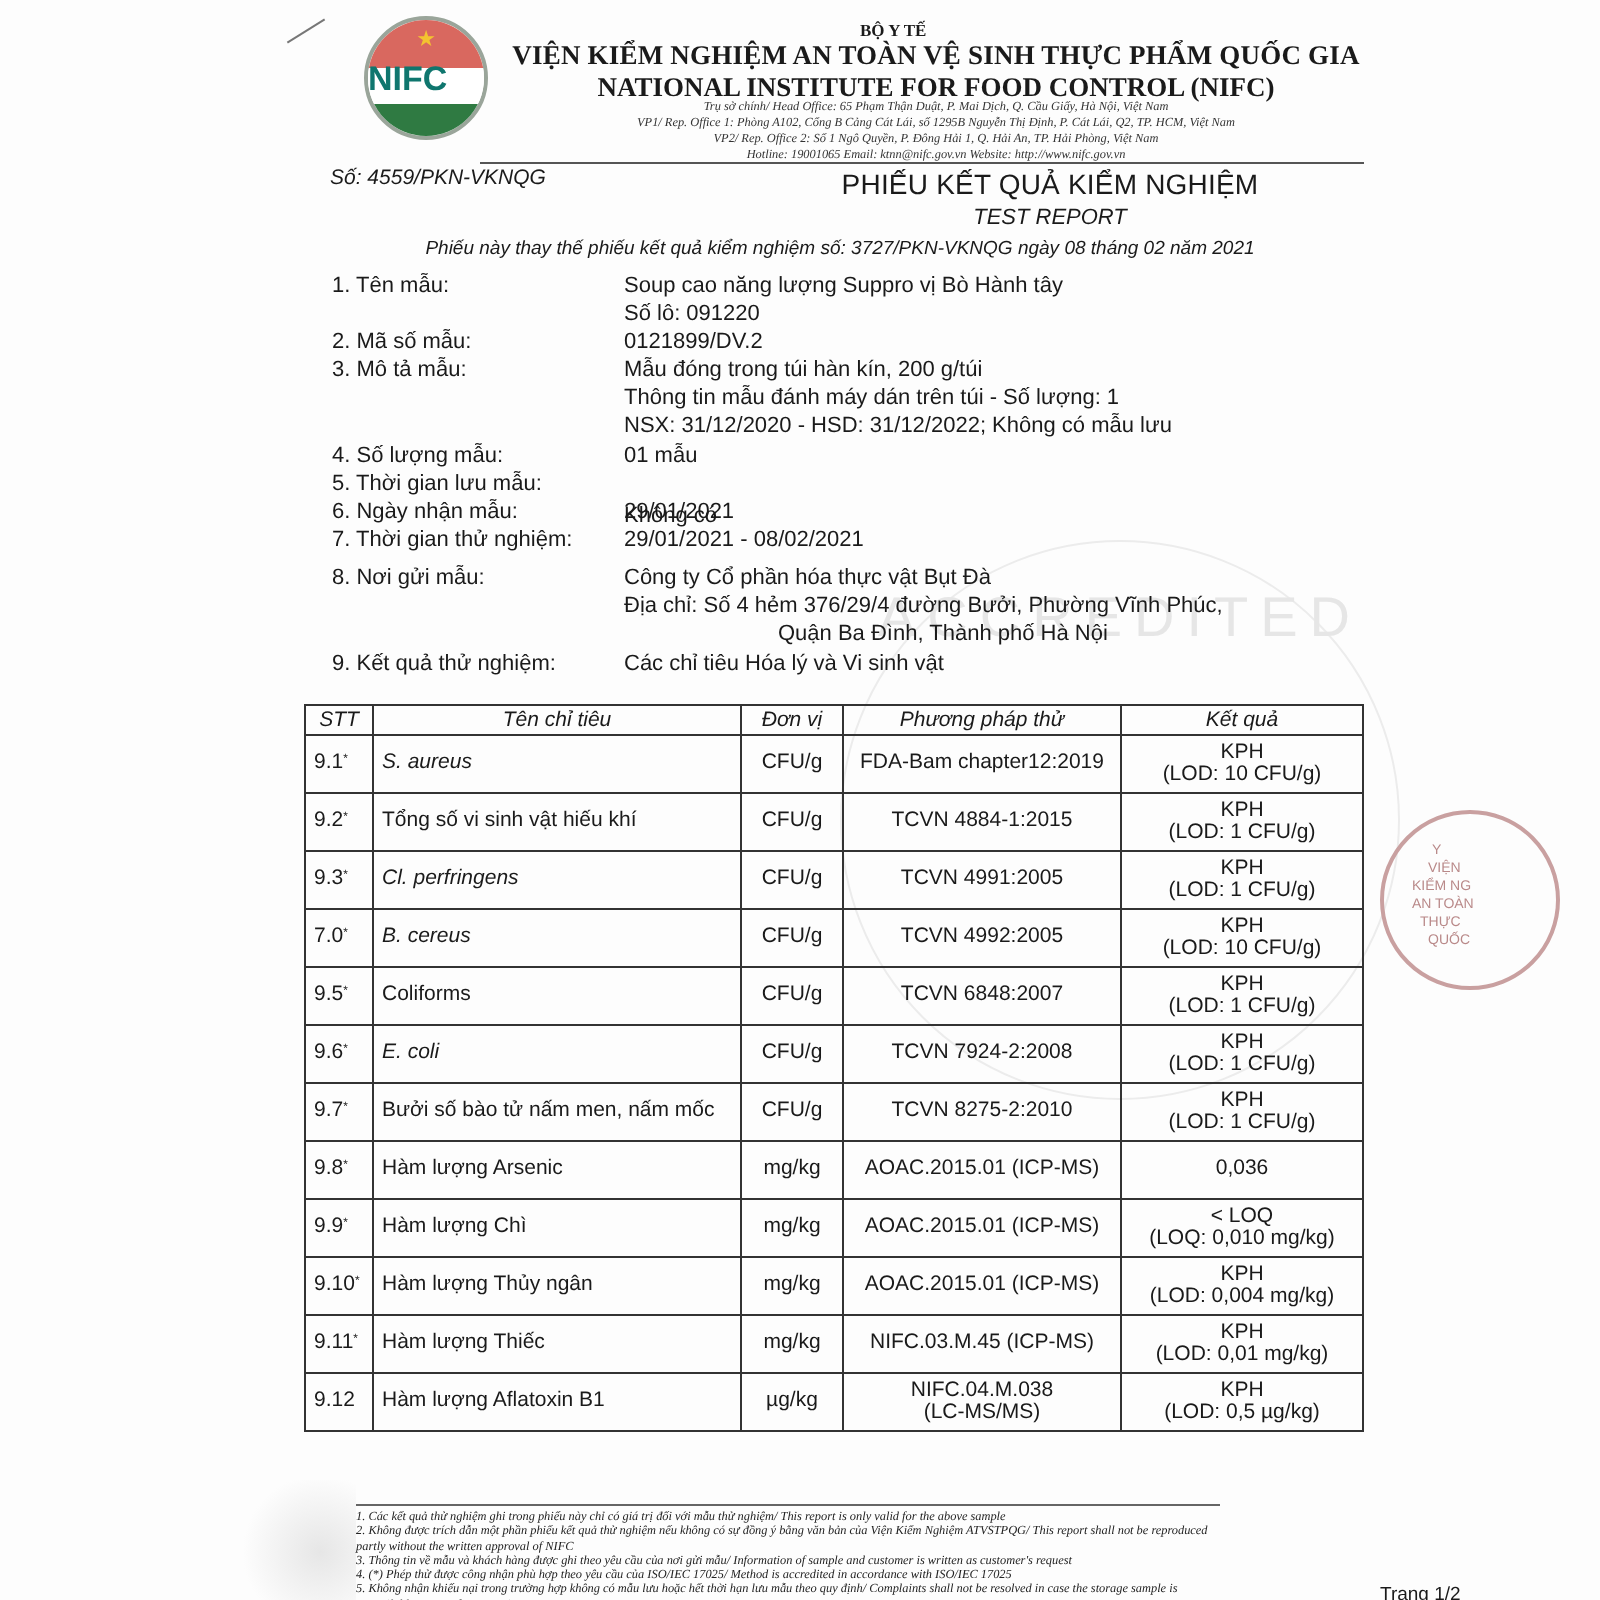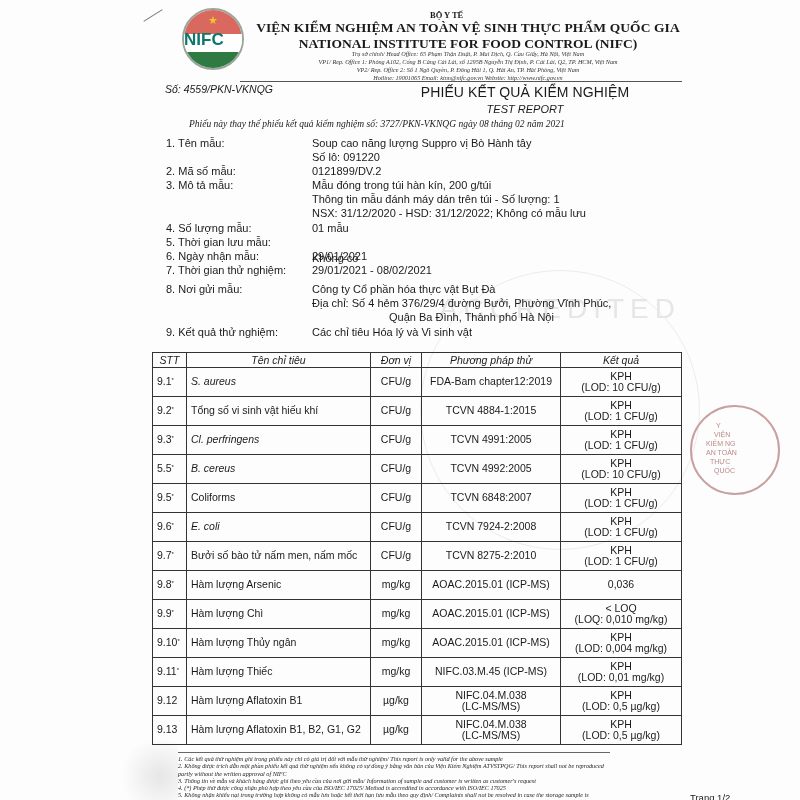--- a/index.html
+++ b/index.html
@@ -23,21 +23,21 @@
 
   .ministry { left: 430px; top: 10px; width: 80px; font-size: 8.5px; font-weight: bold; }
   .inst-vn { left: 248px; top: 20px; width: 440px; text-align: center; font-size: 13.5px; font-weight: bold; letter-spacing: 0.1px; }
   .inst-en { left: 248px; top: 36px; width: 440px; text-align: center; font-size: 13.5px; font-weight: bold; }
   .addr { left: 248px; width: 440px; text-align: center; font-size: 6.2px; font-style: italic; color: #333; line-height: 8px; }
   .hdr-rule { left: 240px; top: 81px; width: 442px; height: 1px; background: #555; }
 
   .report-no { left: 165px; top: 83px; font-size: 10.5px; font-style: italic; }
   .title { left: 360px; top: 84px; width: 330px; text-align: center; font-size: 14px; font-weight: normal; letter-spacing: 0.1px; }
   .subtitle { left: 360px; top: 103px; width: 330px; text-align: center; font-size: 11px; font-style: italic; }
-  .replace-note { left: 189px; top: 119px; width: 520px; text-align: left; font-size: 9.5px; font-style: italic; font-family: Liberation Serif, serif; }
+  .replace-note { left: 160px; top: 119px; width: 520px; text-align: center; font-size: 9.5px; font-style: italic; }
 
   
   .info-label { left: 166px; font-size: 11px; }
   .info-value { left: 312px; font-size: 11px; }
 
   
   table.results { position: absolute; left: 152px; top: 352px; border-collapse: collapse; font-size: 10.5px; }
   table.results td, table.results th { border: 1px solid #333; padding: 0 4px; height: 28px; line-height: 11.5px; }
   table.results th { height: 14px; font-style: italic; font-weight: normal; line-height: 13px; }
   .c-stt { width: 25px; text-align: left; }
@@ -167,21 +167,21 @@
         <td class="c-unit">CFU/g</td>
         <td class="c-method">
           <div>TCVN 4991:2005</div>
         </td>
         <td class="c-result">
           <div>KPH</div>
           <div>(LOD: 1 CFU/g)</div>
         </td>
       </tr>
       <tr>
-        <td class="c-stt"><span>5.5</span><sup class="star">*</sup></td>
+        <td class="c-stt"><span>7.0</span><sup class="star">*</sup></td>
         <td class="c-name ital">B. cereus</td>
         <td class="c-unit">CFU/g</td>
         <td class="c-method">
           <div>TCVN 4992:2005</div>
         </td>
         <td class="c-result">
           <div>KPH</div>
           <div>(LOD: 10 CFU/g)</div>
         </td>
       </tr>
@@ -264,33 +264,20 @@
           <div>NIFC.03.M.45 (ICP-MS)</div>
         </td>
         <td class="c-result">
           <div>KPH</div>
           <div>(LOD: 0,01 mg/kg)</div>
         </td>
       </tr>
       <tr>
         <td class="c-stt"><span>9.12</span></td>
         <td class="c-name">Hàm lượng Aflatoxin B1</td>
-        <td class="c-unit">µg/kg</td>
-        <td class="c-method">
-          <div>NIFC.04.M.038</div>
-          <div>(LC-MS/MS)</div>
-        </td>
-        <td class="c-result">
-          <div>KPH</div>
-          <div>(LOD: 0,5 µg/kg)</div>
-        </td>
-      </tr>
-      <tr>
-        <td class="c-stt"><span>9.13</span></td>
-        <td class="c-name">Hàm lượng Aflatoxin B1, B2, G1, G2</td>
         <td class="c-unit">µg/kg</td>
         <td class="c-method">
           <div>NIFC.04.M.038</div>
           <div>(LC-MS/MS)</div>
         </td>
         <td class="c-result">
           <div>KPH</div>
           <div>(LOD: 0,5 µg/kg)</div>
         </td>
       </tr>

